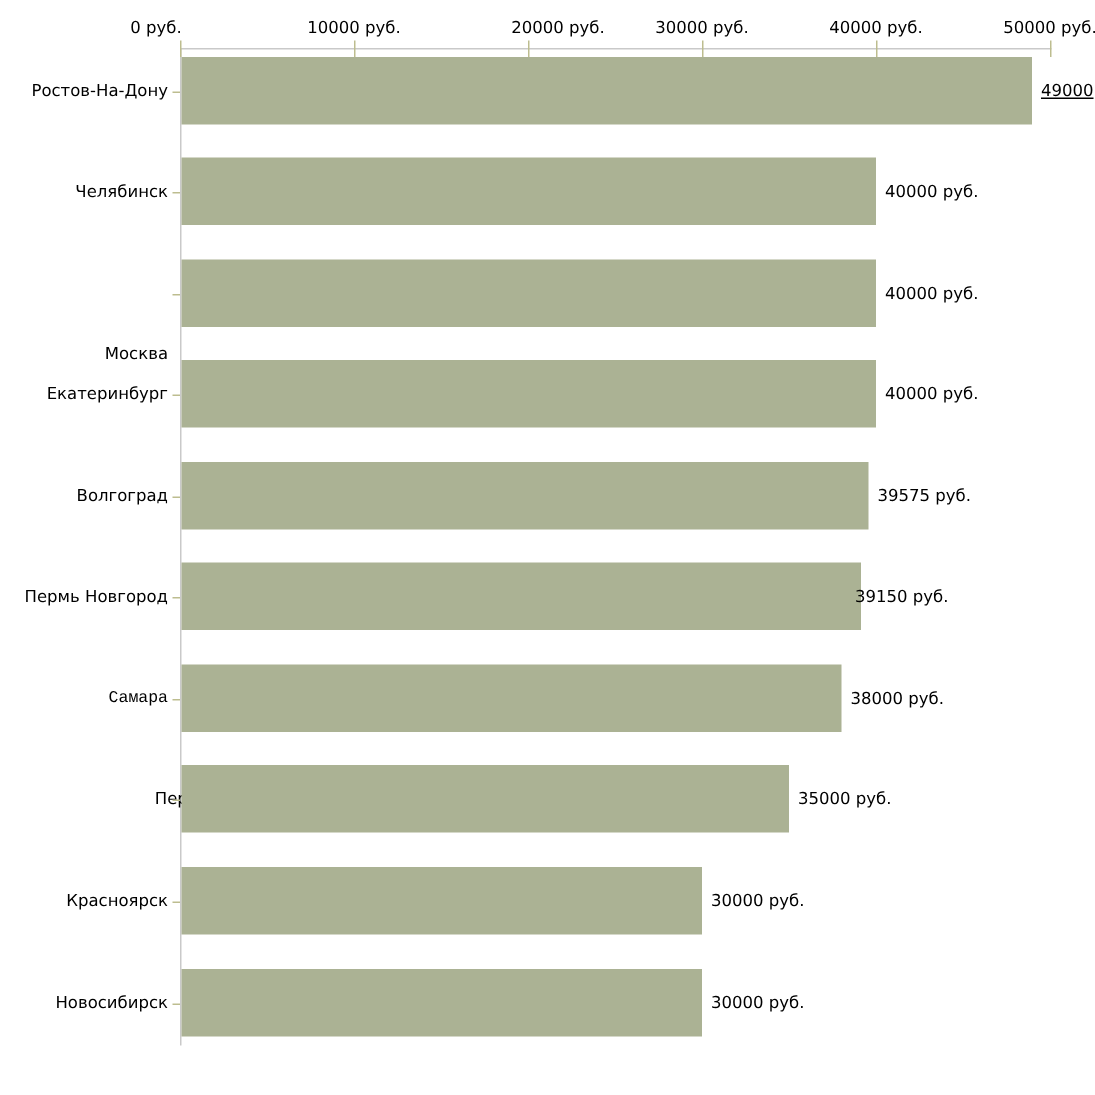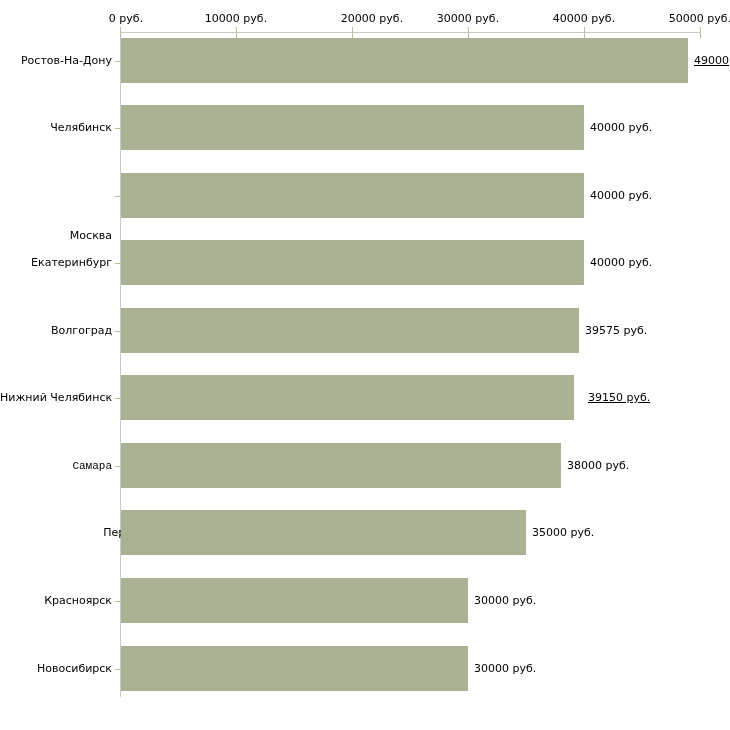--- a/index.html
+++ b/index.html
@@ -40,21 +40,21 @@
     line-height: 16px;
   }
 </style>
 </head>
 <body>
 
 <div id="stage">
     <div class="hline" style="left: 120px; top: 32px; width: 581px; background: rgb(201, 201, 201);"></div>
     <div class="vline" style="left: 120px; top: 32px; height: 665px; background: rgb(201, 201, 201);"></div>
     <div class="xtick" style="left: 120px; top: 27px; height: 11px; background: rgb(189, 189, 143);"></div>
-    <div class="xticklabel" style="left: 126px; text-align: right;">0 руб.</div>
+    <div class="xticklabel" style="left: 104px; text-align: right;">0 руб.</div>
     <div class="xtick" style="left: 236px; top: 27px; height: 11px; background: rgb(189, 189, 143);"></div>
     <div class="xticklabel" style="left: 236px;">10000 руб.</div>
     <div class="xtick" style="left: 352px; top: 27px; height: 11px; background: rgb(189, 189, 143);"></div>
     <div class="xticklabel" style="left: 372px;">20000 руб.</div>
     <div class="xtick" style="left: 468px; top: 27px; height: 11px; background: rgb(189, 189, 143);"></div>
     <div class="xticklabel" style="left: 468px;">30000 руб.</div>
     <div class="xtick" style="left: 584px; top: 27px; height: 11px; background: rgb(189, 189, 143);"></div>
     <div class="xticklabel" style="left: 584px;">40000 руб.</div>
     <div class="xtick" style="left: 700px; top: 27px; height: 11px; background: rgb(189, 189, 143);"></div>
     <div class="xticklabel" style="left: 700px;">50000 руб.</div>
@@ -71,24 +71,24 @@
     <div class="bar" style="left: 121px; top: 173px; width: 463px; height: 45px; background: rgb(171, 178, 148);"></div>
     <div class="vallabel" style="left: 590px; top: 188px;">40000 руб.</div>
     <div class="catlabel" style="top: 255px;">Екатеринбург</div>
     <div class="cattick" style="top: 263px; background: rgb(189, 189, 143);"></div>
     <div class="bar" style="left: 121px; top: 240px; width: 463px; height: 45px; background: rgb(171, 178, 148);"></div>
     <div class="vallabel" style="left: 590px; top: 255px;">40000 руб.</div>
     <div class="catlabel" style="top: 323px;">Волгоград</div>
     <div class="cattick" style="top: 331px; background: rgb(189, 189, 143);"></div>
     <div class="bar" style="left: 121px; top: 308px; width: 458px; height: 45px; background: rgb(171, 178, 148);"></div>
     <div class="vallabel" style="left: 585px; top: 323px;">39575 руб.</div>
-    <div class="catlabel" style="top: 390px;">Нижний Челябинск</div>
+    <div class="catlabel" style="top: 390px;">Пермь Новгород</div>
     <div class="cattick" style="top: 398px; background: rgb(189, 189, 143);"></div>
     <div class="bar" style="left: 121px; top: 375px; width: 453px; height: 45px; background: rgb(171, 178, 148);"></div>
-    <div class="vallabel" style="left: 588px; top: 390px; text-decoration: underline;">39150 руб.</div>
+    <div class="vallabel" style="left: 570px; top: 390px;">39150 руб.</div>
     <div class="catlabel" style="top: 458px; font-family: Liberation Mono, monospace;">Самара</div>
     <div class="cattick" style="top: 466px; background: rgb(189, 189, 143);"></div>
     <div class="bar" style="left: 121px; top: 443px; width: 440px; height: 45px; background: rgb(171, 178, 148);"></div>
     <div class="vallabel" style="left: 567px; top: 458px;">38000 руб.</div>
     <div class="catlabel" style="top: 525px; padding-left: 28px;">Пермь</div>
     <div class="cattick" style="top: 533px; background: rgb(189, 189, 143);"></div>
     <div class="bar" style="left: 121px; top: 510px; width: 405px; height: 45px; background: rgb(171, 178, 148);"></div>
     <div class="vallabel" style="left: 532px; top: 525px;">35000 руб.</div>
     <div class="catlabel" style="top: 593px;">Красноярск</div>
     <div class="cattick" style="top: 601px; background: rgb(189, 189, 143);"></div>

